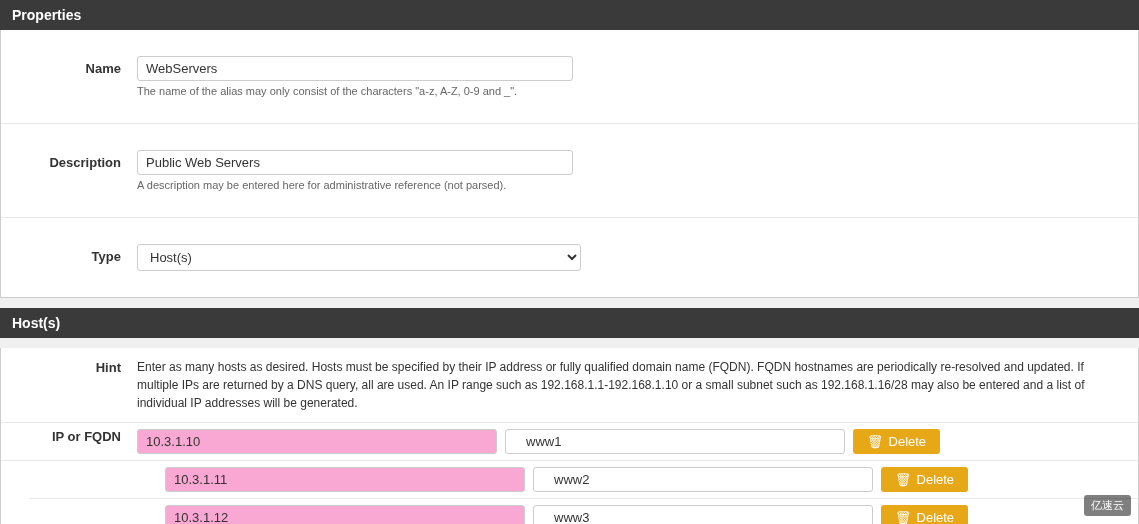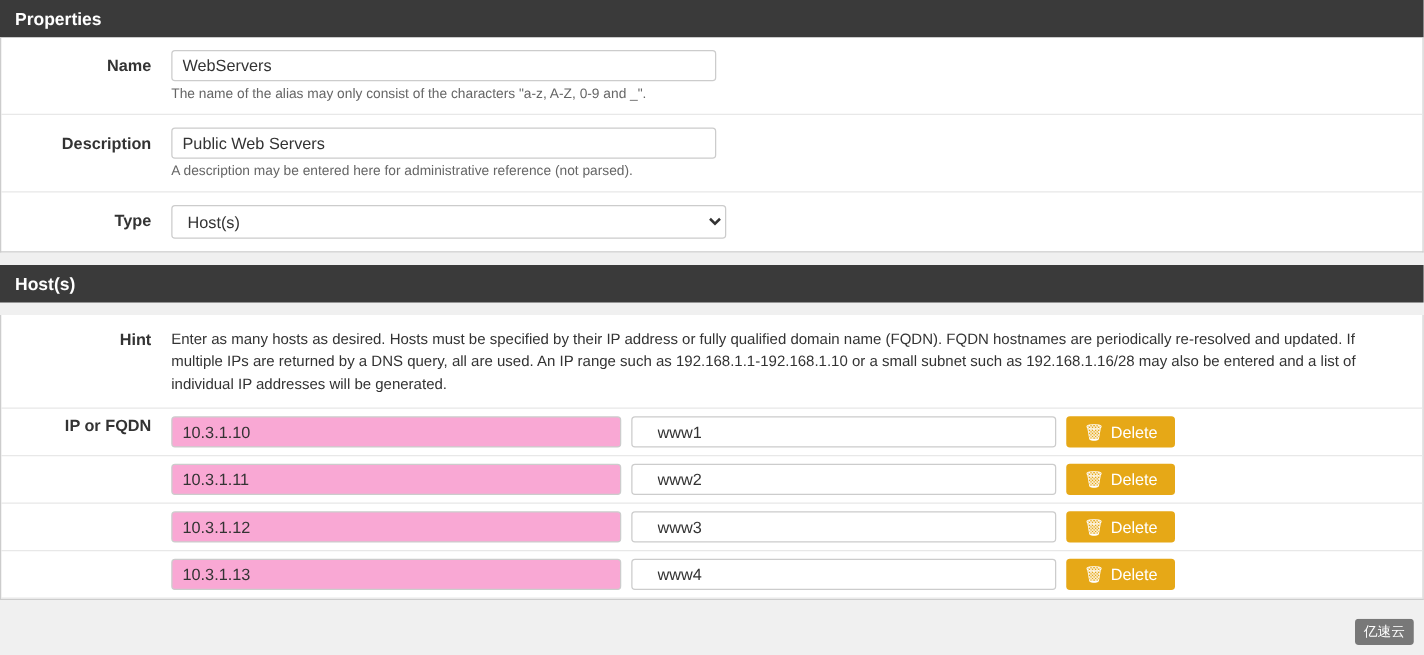--- a/index.html
+++ b/index.html
@@ -17,21 +17,21 @@
       font-weight: bold;
     }
     .properties-section {
       background: #fff;
       border: 1px solid #ccc;
       border-top: none;
     }
     .form-row {
       display: flex;
       align-items: flex-start;
-      padding: 10px 16px;
+      padding: 26px 16px;
       border-bottom: 1px solid #e8e8e8;
     }
     .form-row:last-child {
       border-bottom: none;
     }
     .form-label {
       width: 120px;
       min-width: 120px;
       text-align: right;
       padding-right: 16px;
@@ -147,20 +147,21 @@
     .trash-icon {
       font-size: 13px;
     }
     .ip-rows-no-label {
       display: flex;
       align-items: center;
       padding: 6px 16px;
       padding-left: 136px;
       border-bottom: 1px solid #e8e8e8;
       gap: 8px;
+      margin-left: 28px;
     }
     .watermark {
       position: fixed;
       bottom: 8px;
       right: 8px;
       background: rgba(0,0,0,0.5);
       color: #fff;
       font-size: 11px;
       padding: 3px 7px;
       border-radius: 3px;

